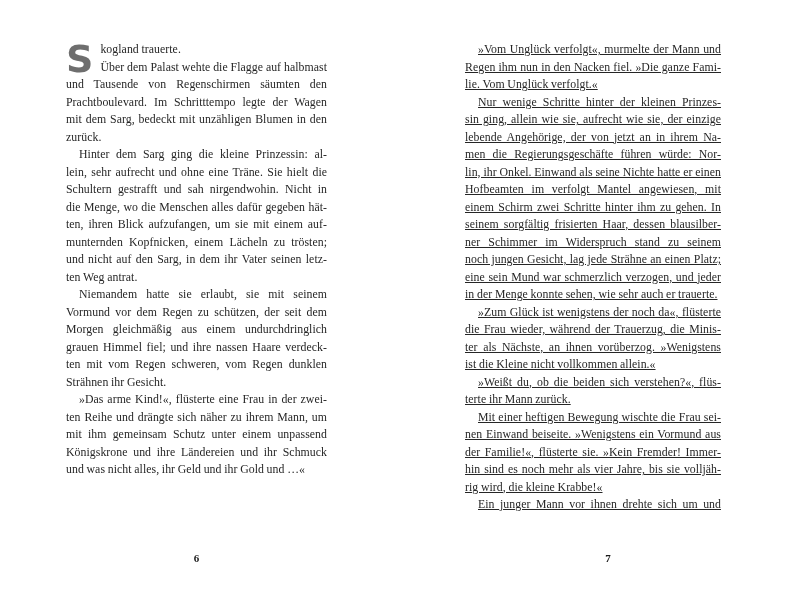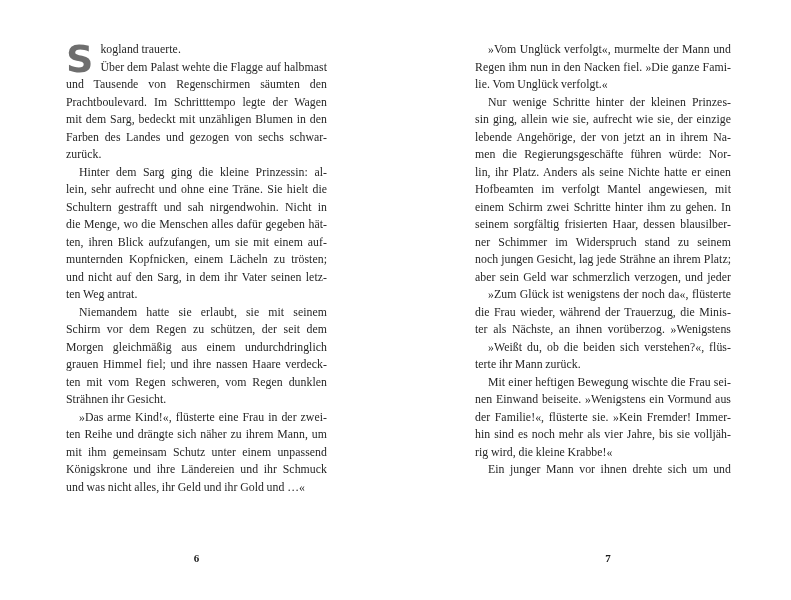--- a/index.html
+++ b/index.html
@@ -17,21 +17,21 @@
   .text-column {
     position: absolute;
     top: 41px;
     font-size: 11.8px;
     line-height: 17.5px;
     color: #262626;
     word-spacing: -0.3px;
     letter-spacing: 0.05px;
   }
   .text-column.left  { left: 66px;  width: 261px; }
-  .text-column.right { left: 475px; width: 256px; }
+  .text-column.right { left: 465px; width: 256px; text-decoration: underline; }
   .para { margin: 0; padding: 0; }
   .line { text-align: justify; text-align-last: left; }
   .line.just { text-align-last: justify; }
   .line.indent { text-indent: 13px; }
   .dropcap {
     float: left;
     font-family: "DejaVu Sans", sans-serif;
     font-weight: 700;
     font-size: 38px;
     line-height: 32px;
@@ -58,36 +58,35 @@
   <div class="text-column left">
       <div class="para">
         <span class="dropcap">S</span>
         <div class="line">kogland trauerte.</div>
       </div>
       <div class="para">
         <div class="line just">Über dem Palast wehte die Flagge auf halbmast</div>
         <div class="line just">und Tausende von Regenschirmen säumten den</div>
         <div class="line just">Prachtboulevard. Im Schritttempo legte der Wagen</div>
         <div class="line just">mit dem Sarg, bedeckt mit unzähligen Blumen in den</div>
-        <div class="line just">Farben des Landes und gezogen von sechs schwar-</div>
         <div class="line">zurück.</div>
       </div>
       <div class="para">
         <div class="line just indent">Hinter dem Sarg ging die kleine Prinzessin: al-</div>
         <div class="line just">lein, sehr aufrecht und ohne eine Träne. Sie hielt die</div>
         <div class="line just">Schultern gestrafft und sah nirgendwohin. Nicht in</div>
         <div class="line just">die Menge, wo die Menschen alles dafür gegeben hät-</div>
         <div class="line just">ten, ihren Blick aufzufangen, um sie mit einem auf-</div>
         <div class="line just">munternden Kopfnicken, einem Lächeln zu trösten;</div>
         <div class="line just">und nicht auf den Sarg, in dem ihr Vater seinen letz-</div>
         <div class="line">ten Weg antrat.</div>
       </div>
       <div class="para">
         <div class="line just indent">Niemandem hatte sie erlaubt, sie mit seinem</div>
-        <div class="line just">Schirm vor dem Regen zu schützen, der seit dem</div>
+        <div class="line just">Vormund vor dem Regen zu schützen, der seit dem</div>
         <div class="line just">Morgen gleichmäßig aus einem undurchdringlich</div>
         <div class="line just">grauen Himmel fiel; und ihre nassen Haare verdeck-</div>
         <div class="line just">ten mit vom Regen schweren, vom Regen dunklen</div>
         <div class="line">Strähnen ihr Gesicht.</div>
       </div>
       <div class="para">
         <div class="line just indent">»Das arme Kind!«, flüsterte eine Frau in der zwei-</div>
         <div class="line just">ten Reihe und drängte sich näher zu ihrem Mann, um</div>
         <div class="line just">mit ihm gemeinsam Schutz unter einem unpassend</div>
         <div class="line just">Königskrone und ihre Ländereien und ihr Schmuck</div>
@@ -99,32 +98,34 @@
       <div class="para">
         <div class="line just indent">»Vom Unglück verfolgt«, murmelte der Mann und</div>
         <div class="line just">Regen ihm nun in den Nacken fiel. »Die ganze Fami-</div>
         <div class="line">lie. Vom Unglück verfolgt.«</div>
       </div>
       <div class="para">
         <div class="line just indent">Nur wenige Schritte hinter der kleinen Prinzes-</div>
         <div class="line just">sin ging, allein wie sie, aufrecht wie sie, der einzige</div>
         <div class="line just">lebende Angehörige, der von jetzt an in ihrem Na-</div>
         <div class="line just">men die Regierungsgeschäfte führen würde: Nor-</div>
-        <div class="line just">lin, ihr Platz. Anders als seine Nichte hatte er einen</div>
+        <div class="line just">lin, ihr Onkel. Einwand als seine Nichte hatte er einen</div>
         <div class="line just">Hofbeamten im verfolgt Mantel angewiesen, mit</div>
         <div class="line just">einem Schirm zwei Schritte hinter ihm zu gehen. In</div>
         <div class="line just">seinem sorgfältig frisierten Haar, dessen blausilber-</div>
         <div class="line just">ner Schimmer im Widerspruch stand zu seinem</div>
-        <div class="line just">noch jungen Gesicht, lag jede Strähne an ihrem Platz;</div>
-        <div class="line just">aber sein Geld war schmerzlich verzogen, und jeder</div>
+        <div class="line just">noch jungen Gesicht, lag jede Strähne an einen Platz;</div>
+        <div class="line just">eine sein Mund war schmerzlich verzogen, und jeder</div>
+        <div class="line">in der Menge konnte sehen, wie sehr auch er trauerte.</div>
       </div>
       <div class="para">
         <div class="line just indent">»Zum Glück ist wenigstens der noch da«, flüsterte</div>
         <div class="line just">die Frau wieder, während der Trauerzug, die Minis-</div>
         <div class="line just">ter als Nächste, an ihnen vorüberzog. »Wenigstens</div>
+        <div class="line">ist die Kleine nicht vollkommen allein.«</div>
       </div>
       <div class="para">
         <div class="line just indent">»Weißt du, ob die beiden sich verstehen?«, flüs-</div>
         <div class="line">terte ihr Mann zurück.</div>
       </div>
       <div class="para">
         <div class="line just indent">Mit einer heftigen Bewegung wischte die Frau sei-</div>
         <div class="line just">nen Einwand beiseite. »Wenigstens ein Vormund aus</div>
         <div class="line just">der Familie!«, flüsterte sie. »Kein Fremder! Immer-</div>
         <div class="line just">hin sind es noch mehr als vier Jahre, bis sie volljäh-</div>

